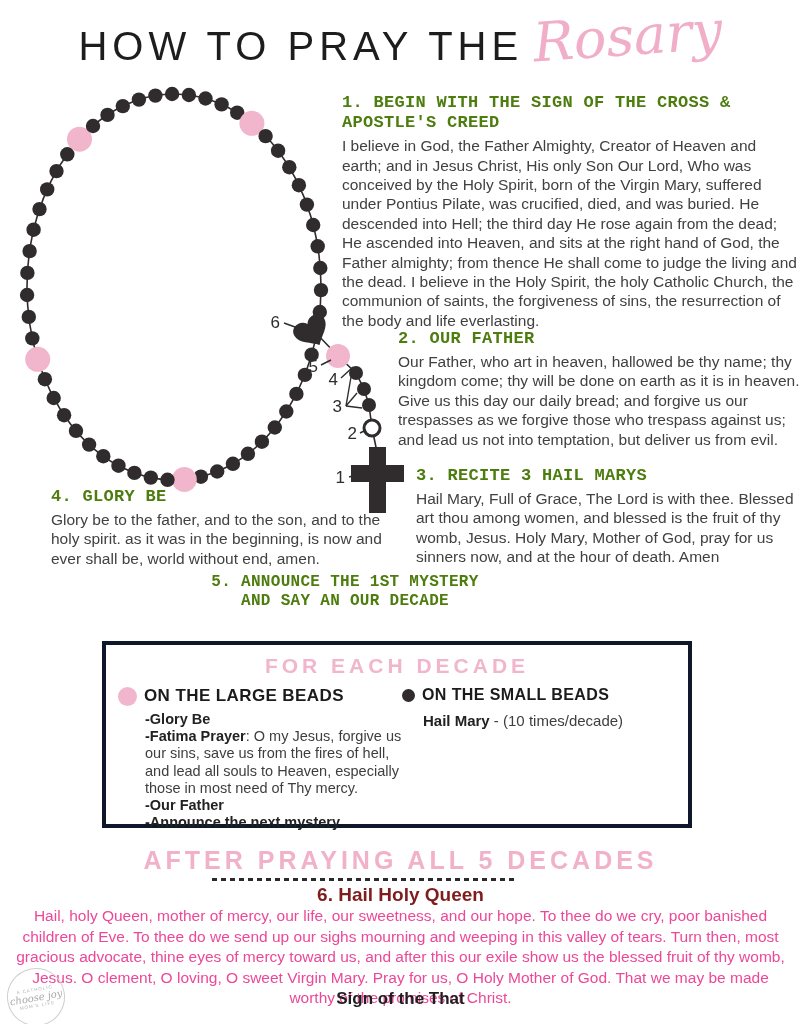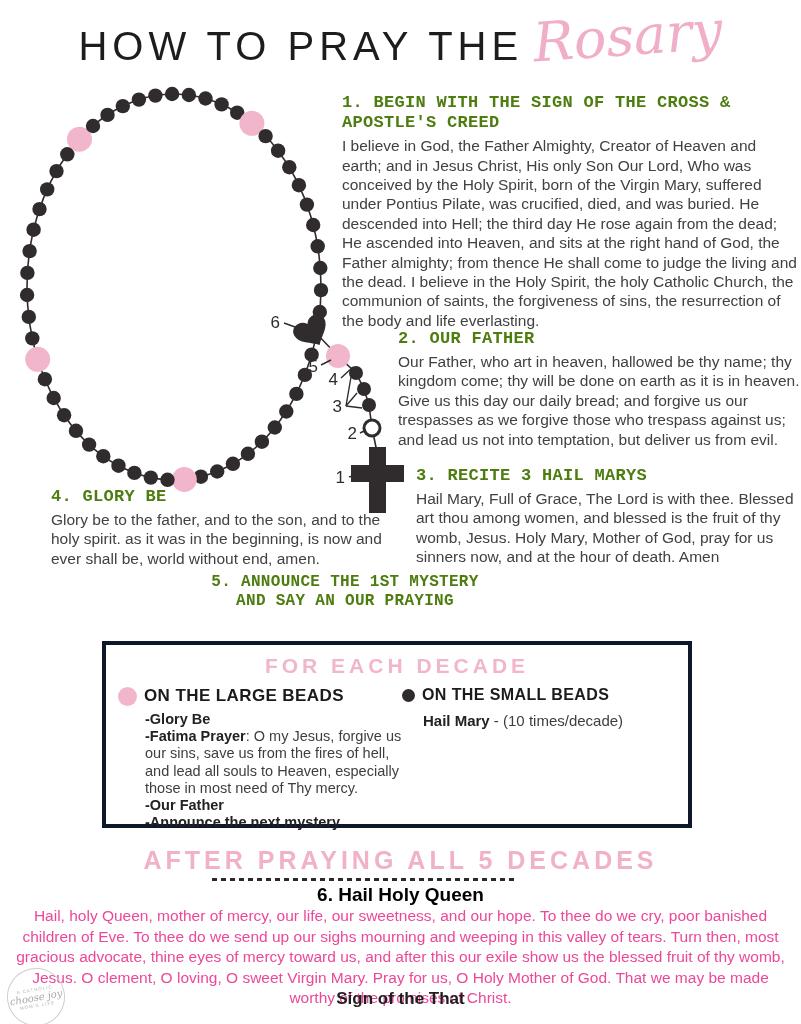--- a/index.html
+++ b/index.html
@@ -38,21 +38,21 @@
   .bullet.dark{width:13px;height:13px;background:#302c2d;}
   .box-items{margin:5px 0 0 27px;width:265px;font-size:14.5px;line-height:17.2px;color:#3e3e3e;}
   .box-items b,.hm b{color:#222;}
   .hm{margin:8px 0 0 21px;font-size:15px;color:#3e3e3e;}
   
   .after-banner{position:absolute;top:846px;left:0;width:100%;text-align:center;
                 font-size:25px;font-weight:bold;letter-spacing:4px;color:#f1b2c9;}
   .dash-line{position:absolute;left:212px;top:878px;width:303px;height:3px;
              background:repeating-linear-gradient(90deg,#2a2a2a 0 5px,transparent 5px 9px);}
   .hhq-head{position:absolute;top:884px;left:0;width:100%;text-align:center;
-            font-size:19px;font-weight:bold;color:#000000;}
+            font-size:19px;font-weight:bold;color:#7f1d1d;}
   .hhq-body{position:absolute;top:906px;left:14px;width:773px;margin:0;text-align:center;
             font-size:15.5px;line-height:20.6px;color:#ec4899;}
   .sign{position:absolute;top:989px;left:0;width:100%;text-align:center;
         font-size:17px;font-weight:bold;color:#1f1f1f;}
   
   .logo{position:absolute;left:7px;top:968px;width:56px;height:56px;border:1px solid #cfcfcf;
         border-radius:50%;display:flex;flex-direction:column;justify-content:center;
         align-items:center;color:#b5b5b5;transform:rotate(-10deg);}
   .logo-arc{font-size:4.5px;letter-spacing:1px;}
   .logo-script{font-family:"DejaVu Serif",serif;font-style:italic;font-size:10px;color:#a9a9a9;}
@@ -164,21 +164,21 @@
     <div class="sec-b">Hail Mary, Full of Grace, The Lord is with thee. Blessed art thou among women, and blessed is the fruit of thy womb, Jesus. Holy Mary, Mother of God, pray for us sinners now, and at the hour of death. Amen</div>
   </section>
 
   <section class="sec s4">
     <div class="sec-h">4. GLORY BE</div>
     <div class="sec-b">Glory be to the father, and to the son, and to the holy spirit. as it was in the beginning, is now and ever shall be, world without end, amen.</div>
   </section>
 
   <section class="sec s5">
     <div class="sec-h">5. ANNOUNCE THE 1ST MYSTERY</div>
-    <div class="sec-h">AND SAY AN OUR PRAYING</div>
+    <div class="sec-h">AND SAY AN OUR DECADE</div>
   </section>
 
   <div class="decade-box">
     <div class="box-title">FOR EACH DECADE</div>
 
     <div class="col-left">
       <div class="col-head">
         <span class="bullet pink"></span>
         <span>ON THE LARGE BEADS</span>
       </div>

